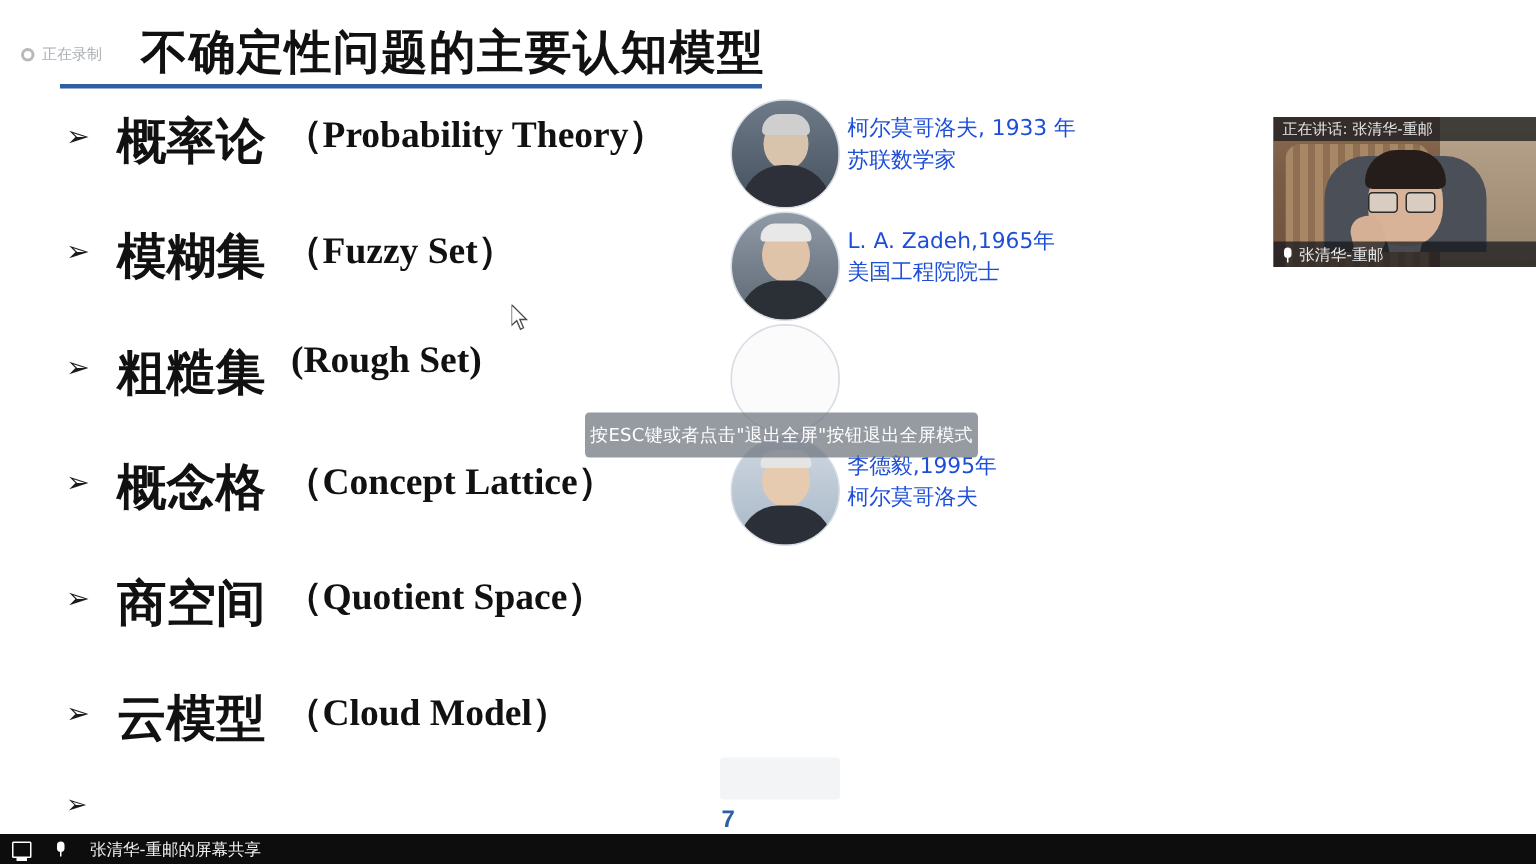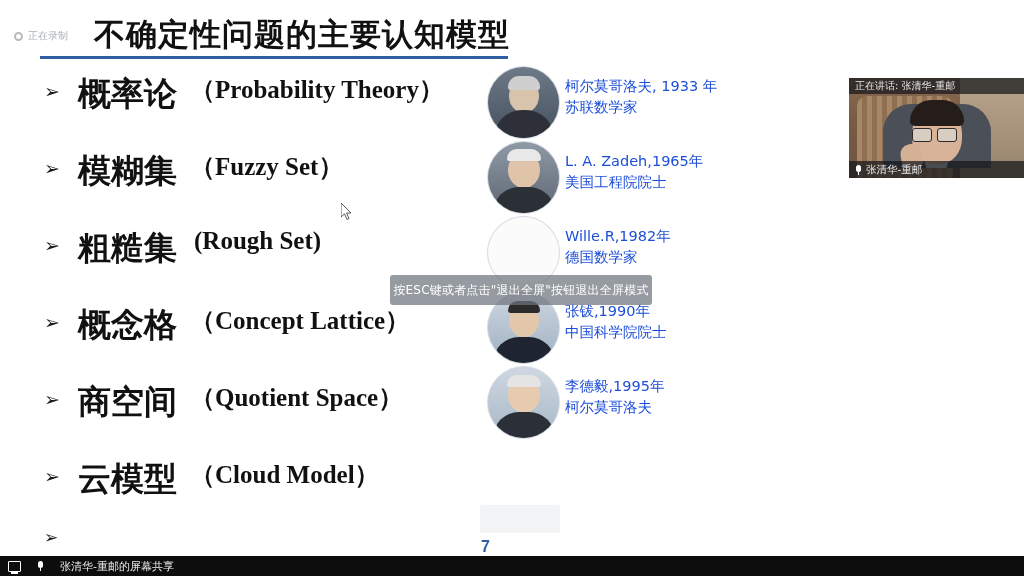--- a/index.html
+++ b/index.html
@@ -439,38 +439,22 @@
           <div>L. A. Zadeh,1965年</div>
           <div>美国工程院院士</div>
         </div>
       </div>
 
 
       <div class="person">
         <div class="portrait">
           <div class="bg" style="background:#fbfbfc"></div>
         </div>
-        <div class="caption">
-          <div>Wille.R,1982年</div>
-          <div>德国数学家</div>
-        </div>
-      </div>
-
-      <div class="person">
-        <div class="portrait">
-          <div class="bg" style="background:linear-gradient(180deg,#cdd6e0,#9fb0c2)"></div>
-          <div class="head" style="top:12px;width:30px;height:33px;background:#e3c7ab"></div>
-          <div class="body" style="bottom:0;width:62px;height:26px;background:#1e2430"></div>
-          <div class="head" style="top:9px;width:32px;height:12px;background:#2b2b2b;border-radius:16px 16px 4px 4px"></div>
-        </div>
-        <div class="caption">
-          <div>张钹,1990年</div>
-          <div>中国科学院院士</div>
-        </div>
-      </div>
+      </div>
+
 
       <div class="person">
         <div class="portrait">
           <div class="bg" style="background:linear-gradient(180deg,#cfd8e2,#a7b6c6)"></div>
           <div class="head" style="top:11px;width:32px;height:35px;background:#e6cbb0"></div>
           <div class="body" style="bottom:0;width:62px;height:26px;background:#2a2f38"></div>
           <div class="head" style="top:8px;width:34px;height:12px;background:#e4e4e4;border-radius:17px 17px 4px 4px"></div>
         </div>
         <div class="caption">
           <div>李德毅,1995年</div>

